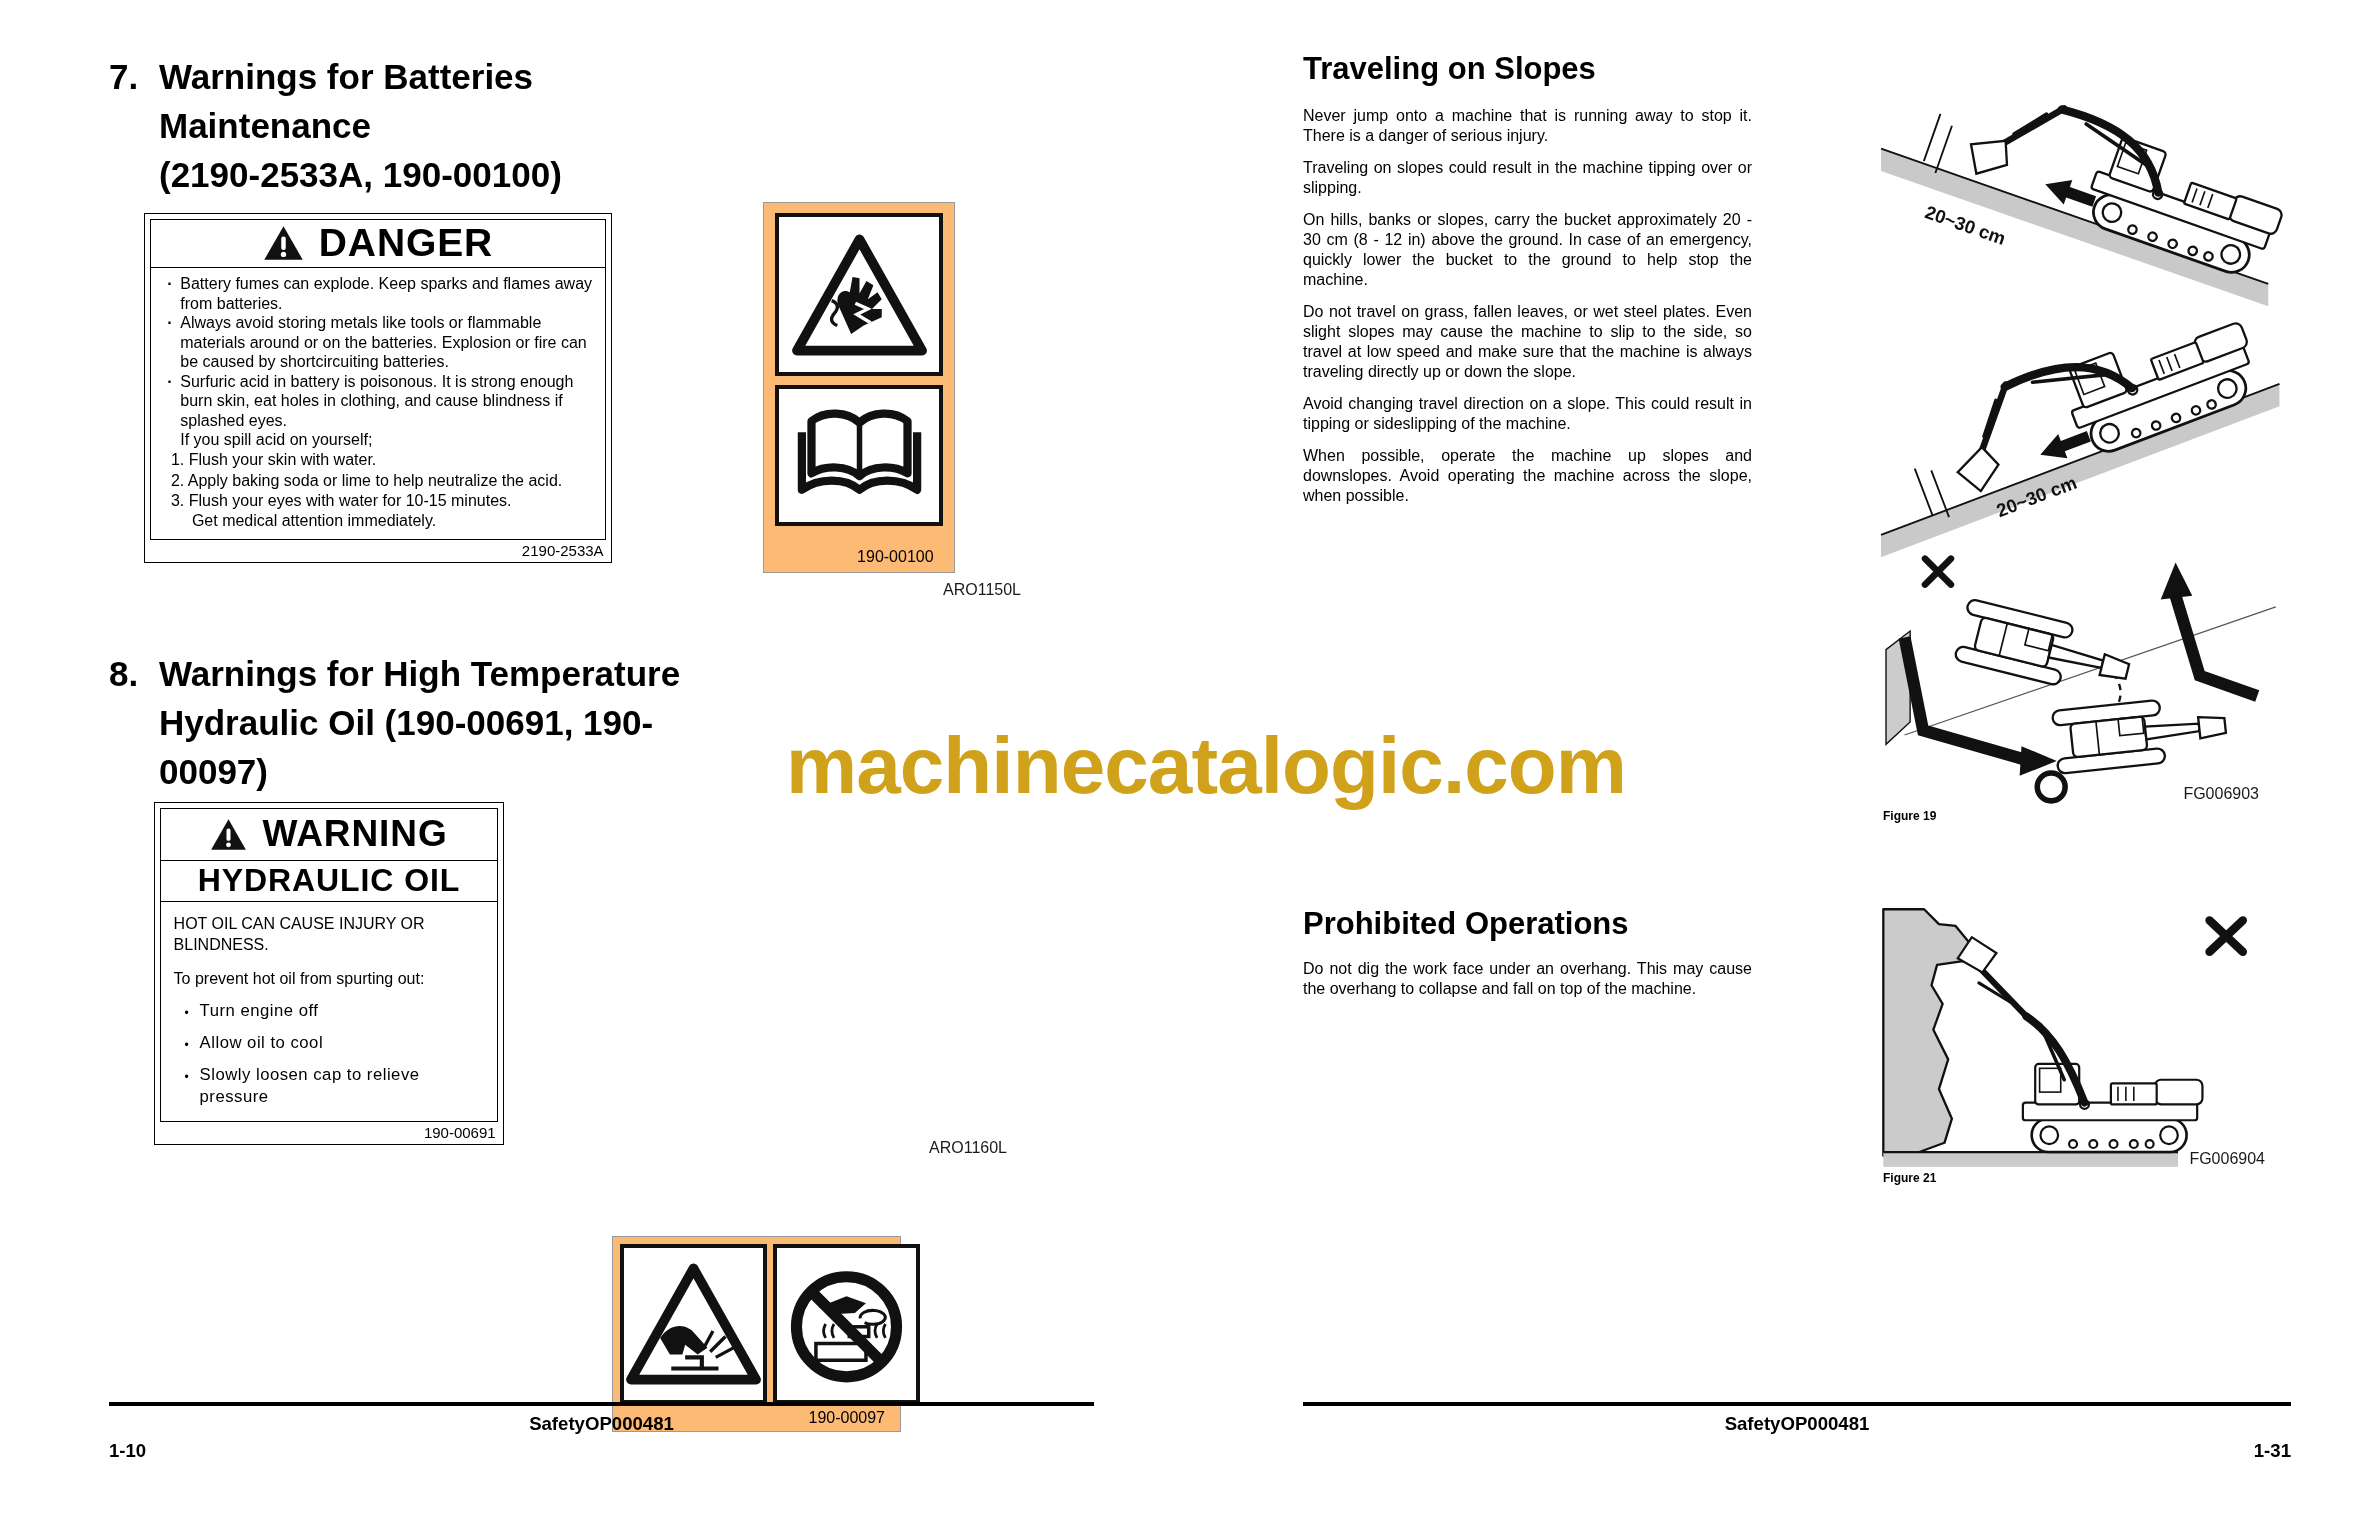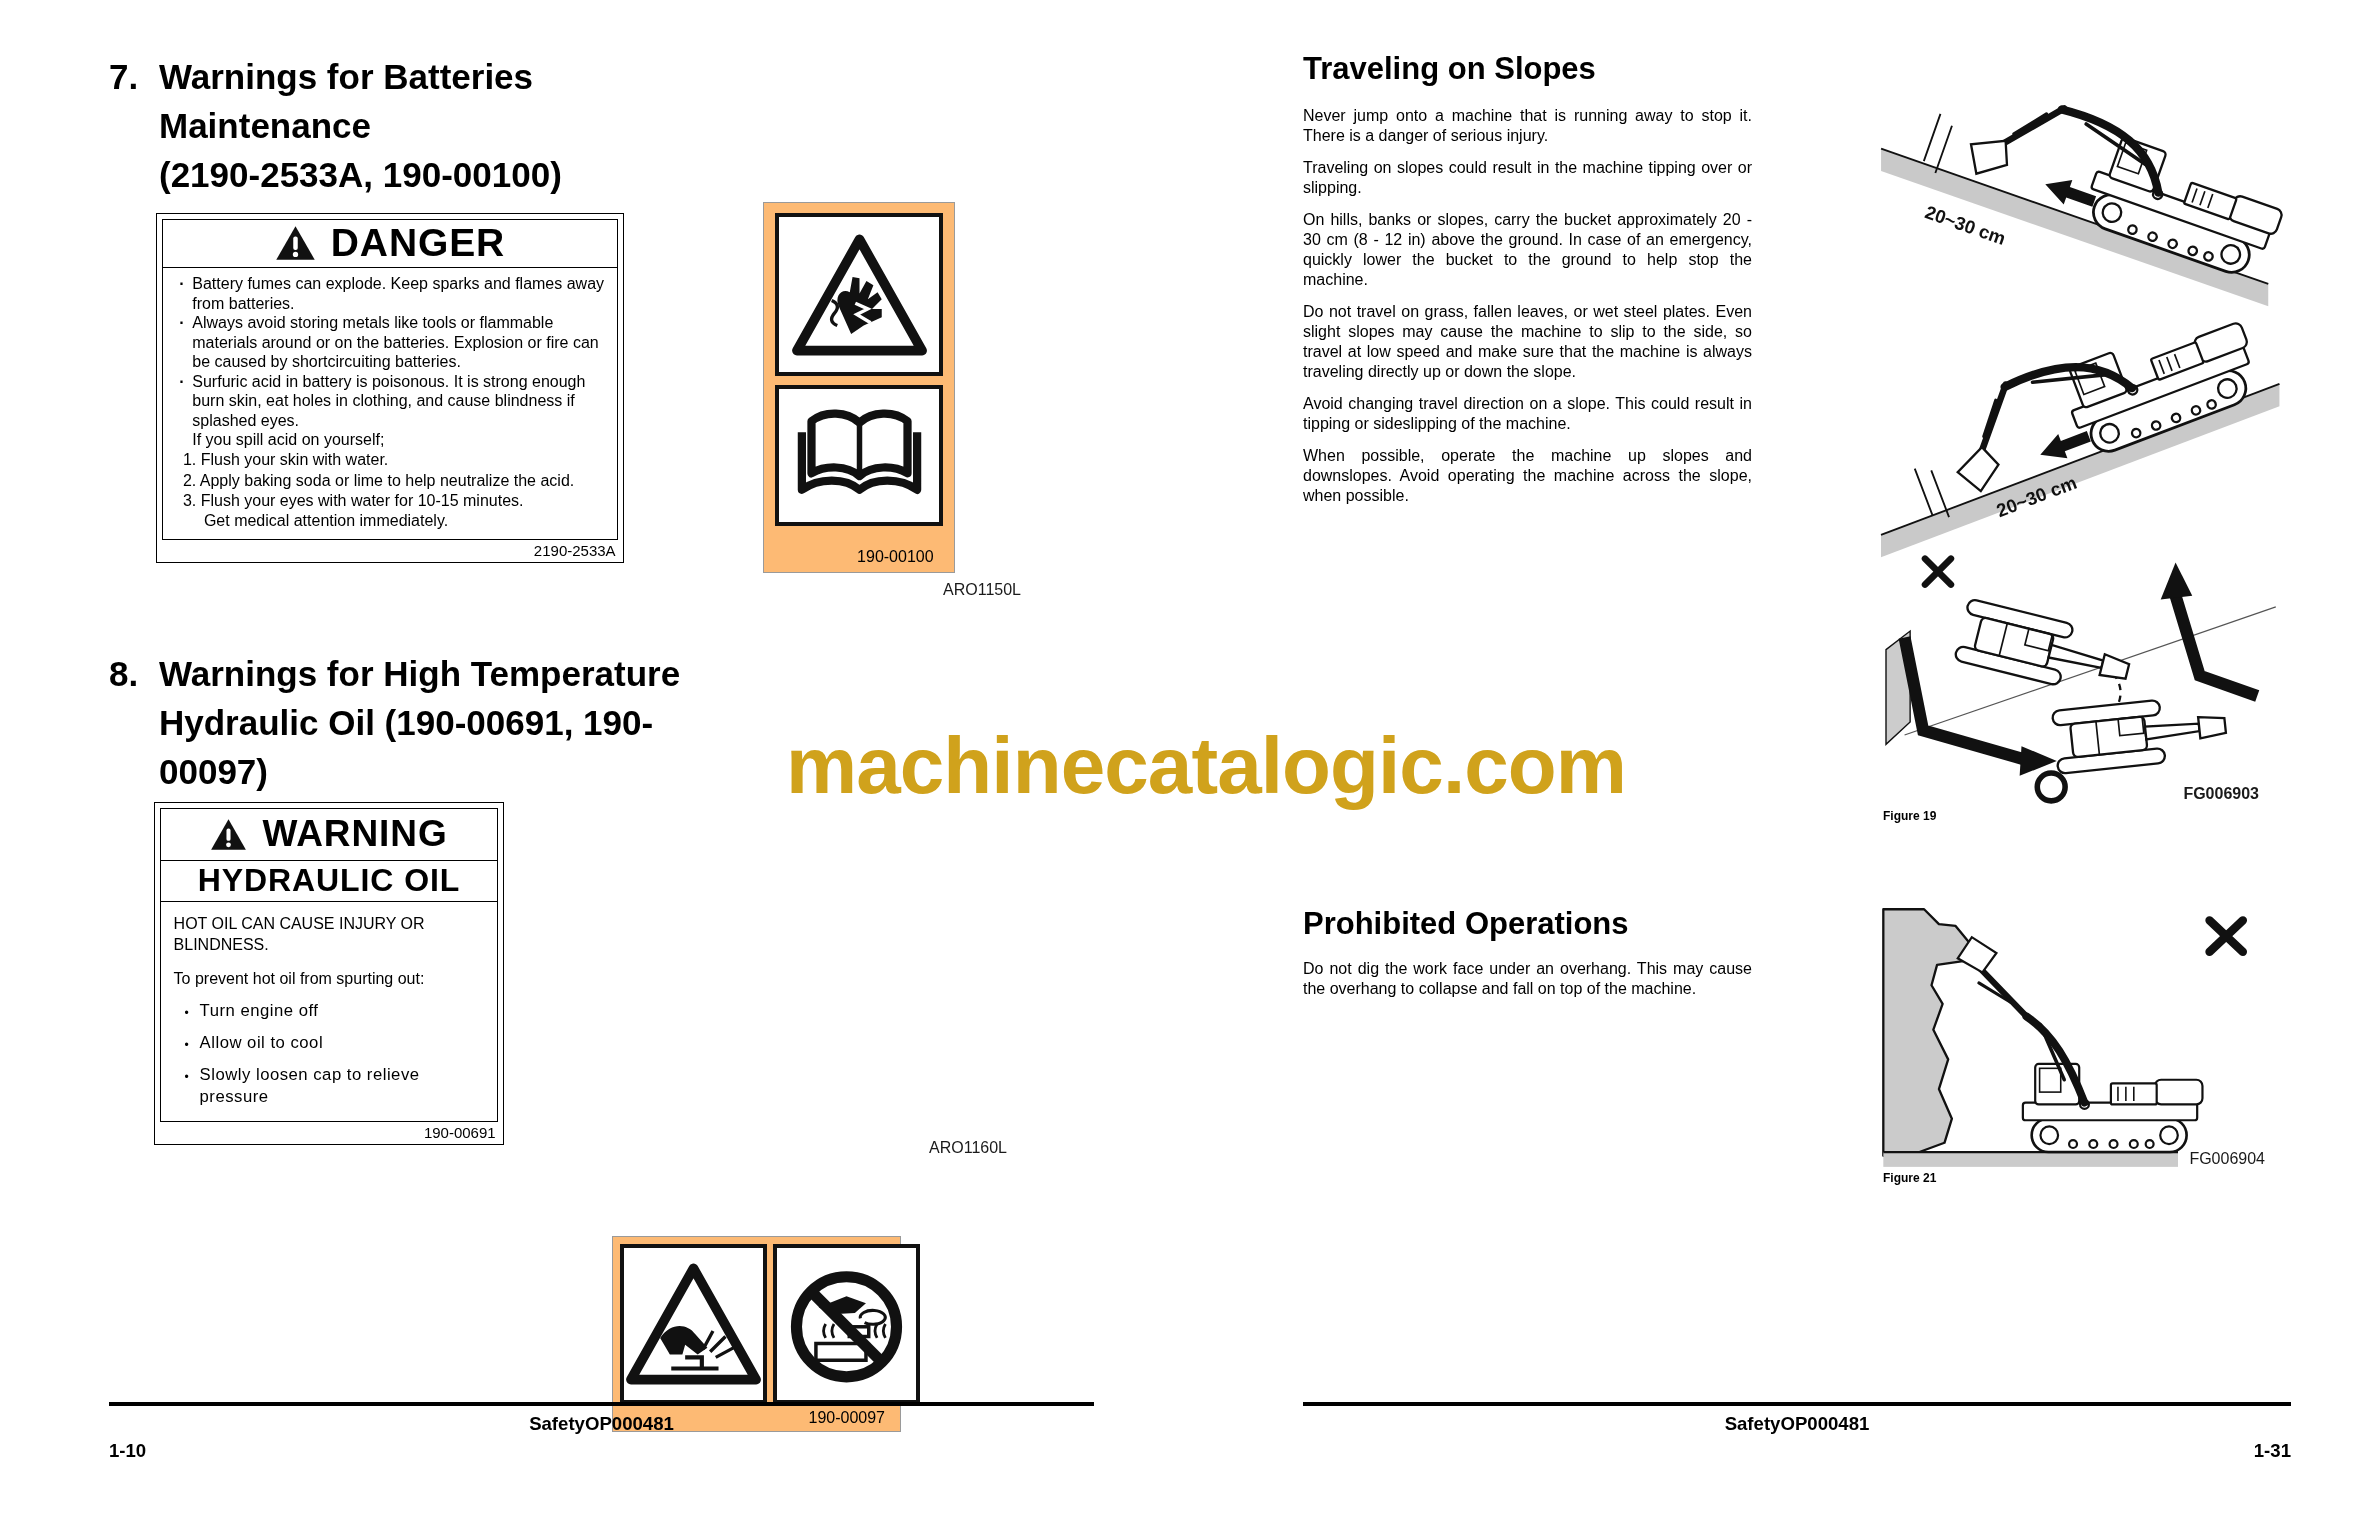--- a/index.html
+++ b/index.html
@@ -122,21 +122,21 @@
 <div id="page">
 
   <div class="abs sec-h" style="left:109px; top:52px; width:538px;">
     <div class="sec-num">7.</div>
     <div>
       <div>Warnings for Batteries Maintenance</div>
       <div>(2190-2533A, 190-00100)</div>
     </div>
   </div>
 
-  <div class="abs signal-box" style="left:156px; top:213px; width:468px; height:350px;">
+  <div class="abs signal-box" style="left:144px; top:213px; width:468px; height:350px;">
     <div class="signal-inner">
       <div class="signal-title danger-title">
         <svg width="41" height="36" viewBox="0 0 100 88">
           <path d="M50 3 L97 85 L3 85 Z" fill="#111"></path>
           <rect x="44.5" y="28" width="11" height="33" rx="5" fill="#fff"></rect>
           <circle cx="50" cy="72" r="6.5" fill="#fff"></circle>
         </svg>
         <span>DANGER</span>
       </div>
       <div class="dz-body">
@@ -287,21 +287,21 @@
     <g transform="translate(240,212) rotate(-6)">
         <use href="#exc-top"></use>
       </g>
     <polyline points="20,105 40,205 148,236" class="thick"></polyline>
     <polygon points="146,222 184,238 144,254" fill="#111"></polygon>
     <polyline points="400,168 338,146 312,60" class="thick"></polyline>
     <polygon points="296,64 312,24 330,60" fill="#111"></polygon>
     <circle cx="178" cy="266" r="15" fill="none" stroke="#111" stroke-width="6"></circle>
   </svg>
 
-  <div class="abs fig-code" style="left:2068px; top:785px; width:191px;font-weight:bold;">FG006903</div>
+  <div class="abs fig-code" style="left:2068px; top:785px; width:191px;">FG006903</div>
   <div class="abs fig-cap" style="left:1883px; top:809px;">Figure 19</div>
 
   <div class="abs sub-h" style="left:1303px; top:905px;">Prohibited Operations</div>
   <div class="abs para" style="left:1303px; top:959px; width:449px;">Do not dig the work face under an overhang. This may cause the overhang to collapse and fall on top of the machine.</div>
 
   <svg class="fig" style="left:1883px; top:900px;" width="413" height="278" viewBox="0 0 445 300">
     <polygon points="0,10 44,10 60,26 78,28 96,50 86,66 58,70 52,92 64,112 54,140 70,172 60,204 74,236 66,262 28,276 0,276" fill="#cbcbcb" stroke="#111" stroke-width="2.5" stroke-linejoin="round"></polygon>
     <rect x="0" y="272" width="318" height="16" fill="#cbcbcb"></rect>
     <line x1="0" y1="272" x2="318" y2="272" stroke="#111" stroke-width="2.5"></line>
     <g transform="translate(105,137) scale(0.95)">

